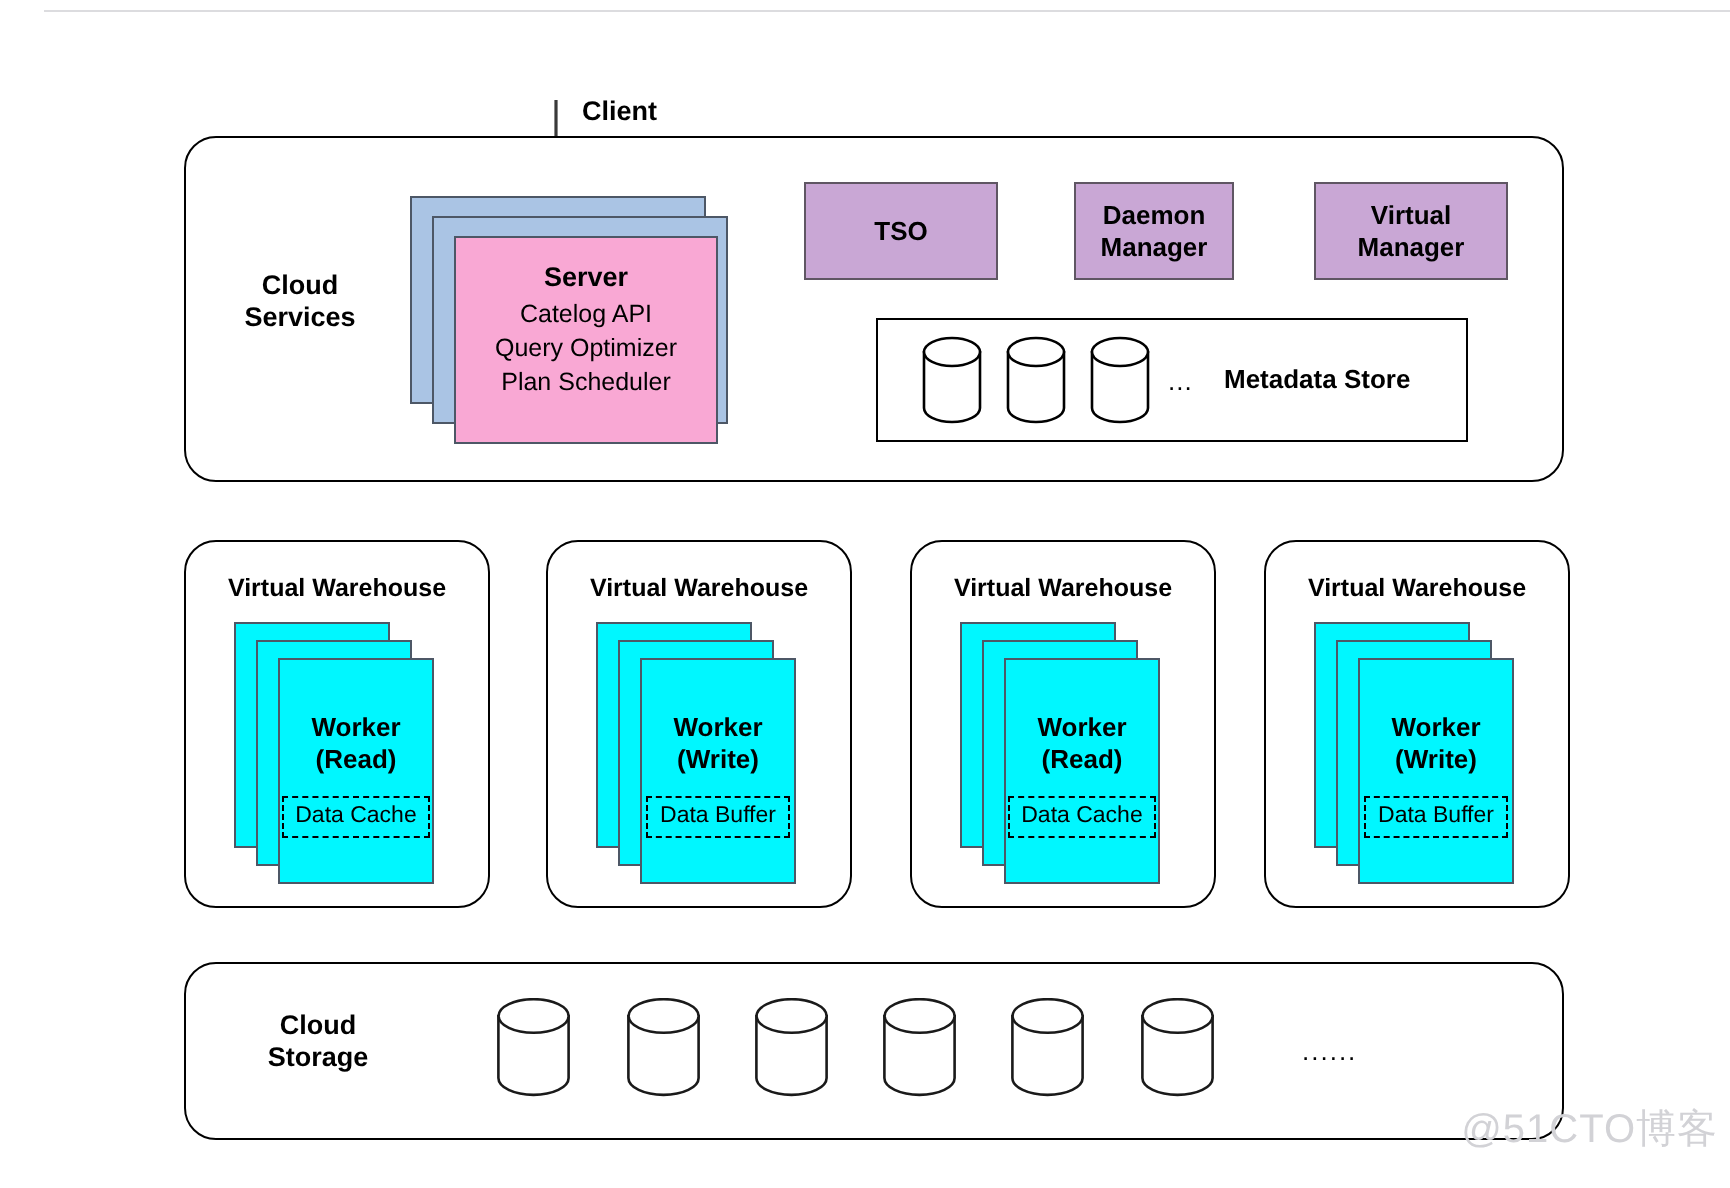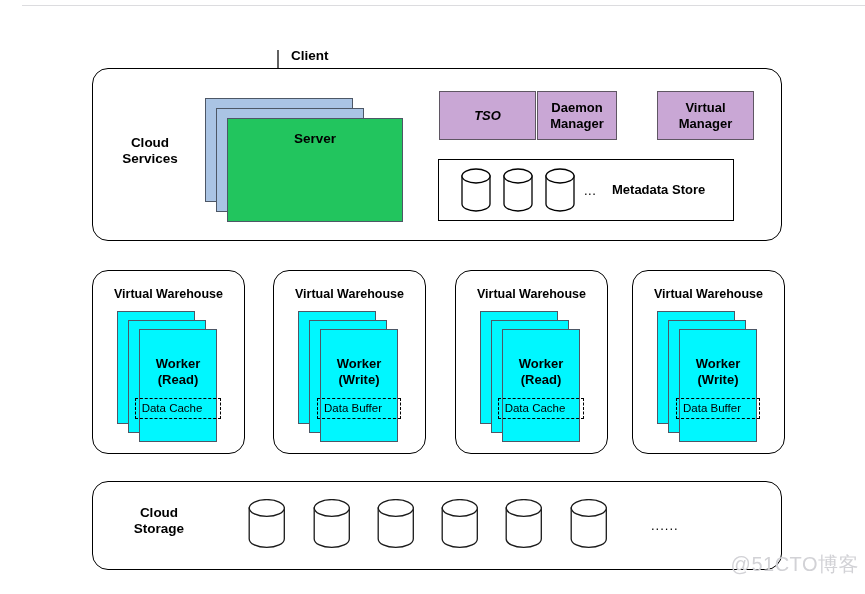--- a/index.html
+++ b/index.html
@@ -89,21 +89,21 @@
     line-height: 1.2;
     text-align: center;
     margin-top: 26px;
     white-space: pre-line;
   }
   .data-box {
     margin-top: 11px;
     border: 1.5px dashed #000;
     font-size: 11.5px;
     color: #000;
-    padding: 3px 18px 4px 6px;
+    padding: 3px 6px 4px 6px;
     background: transparent;
     white-space: nowrap;
   }
 
   
   .chip {
     position: absolute;
     border: 1.4px solid #5f5663;
     display: flex;
     align-items: center;
@@ -172,26 +172,29 @@
   </svg>
 
   <div class="group-box" style="left:92px; top:68px; width:690px; height:173px;"></div>
 
   <div class="group-label" style="left:104px; top:135px; width:92px; font-size:13.5px;">Cloud
 Services</div>
 
   <div class="stack" style="left:205px; top:98px; width:160px; height:120px;">
     <div class="layer" style="left:0px;  top:0px;  width:148px; height:104px; background:#aac4e4;"></div>
     <div class="layer" style="left:11px; top:10px; width:148px; height:104px; background:#aac4e4;"></div>
-    <div class="layer front" style="left:22px; top:20px; width:176px; height:104px; background:#22c55e; position:absolute;">
+    <div class="layer front" style="left:22px; top:20px; width:132px; height:104px; background:#f9a8d4; position:absolute;">
       <div class="server-title">Server</div>
-    </div>
-  </div>
-
-  <div class="chip" style="left:439px; top:91px; width:97px; height:49px; background:#c9a7d5;font-style:italic;">
+      <div class="server-lines">Catelog API
+Query Optimizer
+Plan Scheduler</div>
+    </div>
+  </div>
+
+  <div class="chip" style="left:402px; top:91px; width:97px; height:49px; background:#c9a7d5;">
     <span>TSO</span>
   </div>
   <div class="chip" style="left:537px; top:91px; width:80px; height:49px; background:#c9a7d5;">
     <span>Daemon
 Manager</span>
   </div>
   <div class="chip" style="left:657px; top:91px; width:97px; height:49px; background:#c9a7d5;">
     <span>Virtual
 Manager</span>
   </div>

